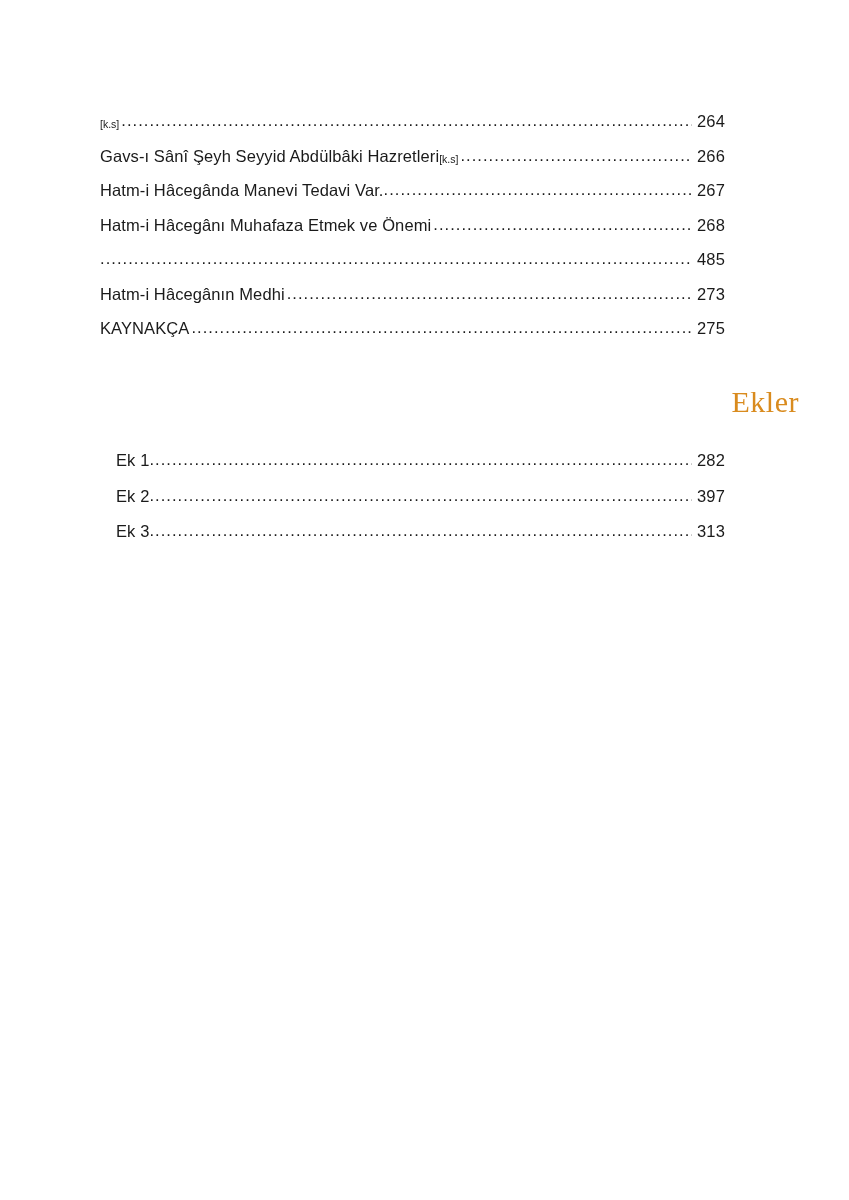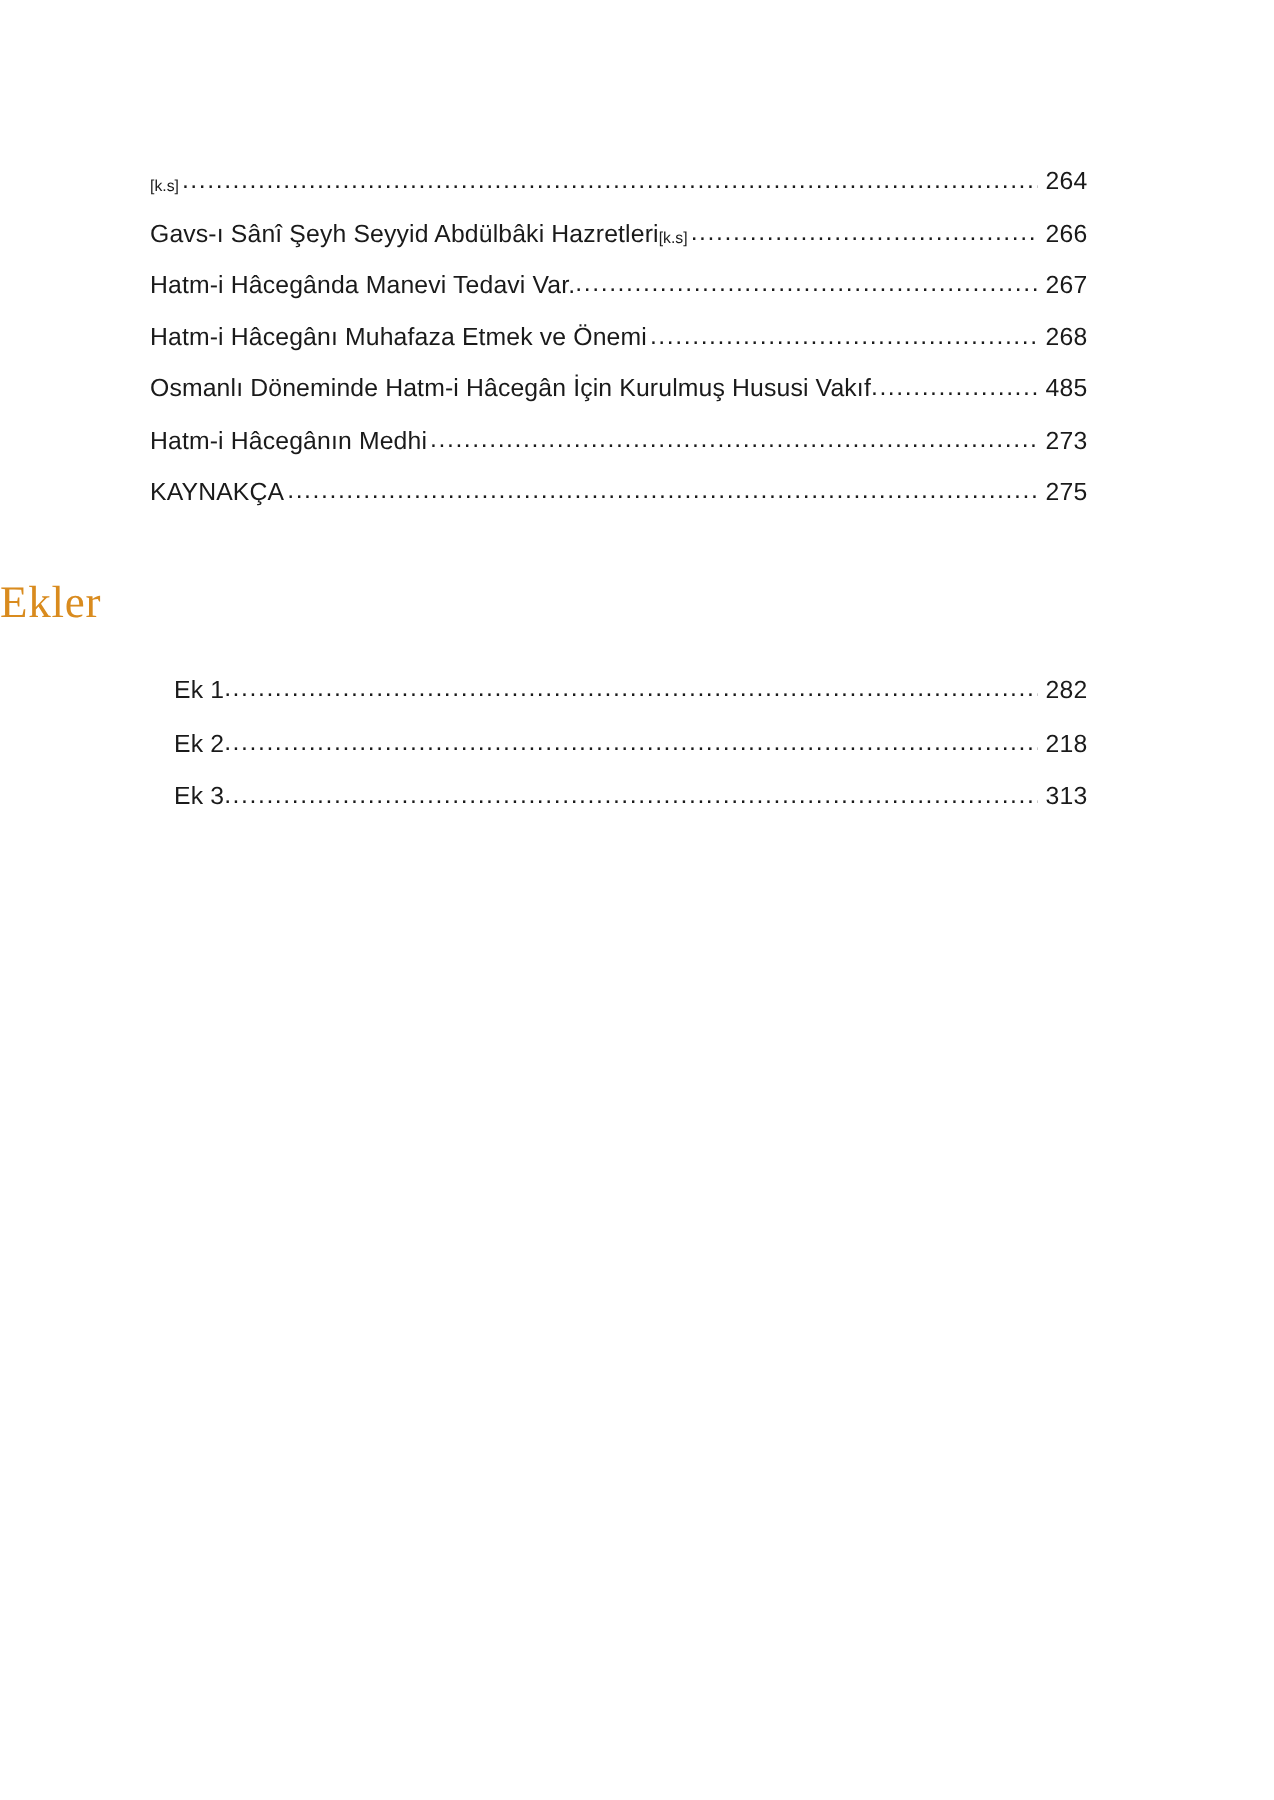--- a/index.html
+++ b/index.html
@@ -66,21 +66,21 @@
     letter-spacing: 0.2px;
   }
   .toc-entry.tight .toc-dots {
     margin-left: 0;
   }
   .section-heading {
     position: absolute;
     left: 0;
     top: 385px;
     width: 799px;
-    text-align: left;
+    text-align: right;
     font-family: "Liberation Serif", serif;
     font-size: 30px;
     color: #d98b1e;
     letter-spacing: 0.5px;
   }
   .toc-ekler {
     position: absolute;
     left: 100px;
     top: 452px;
     width: 628px;
@@ -118,21 +118,20 @@
     </div>
 
     <div class="toc-entry">
       <span class="toc-title">Hatm-i Hâcegânı Muhafaza Etmek ve Önemi</span>
       <span class="toc-sup"></span>
       <span class="toc-dots">.................................................................................................................................................................................</span>
       <span class="toc-page">268</span>
     </div>
 
     <div class="toc-entry tight">
-      <span class="toc-title">Osmanlı Döneminde Hatm-i Hâcegân İçin Kurulmuş Hususi Vakıf</span>
       <span class="toc-sup"></span>
       <span class="toc-dots">.................................................................................................................................................................................</span>
       <span class="toc-page">485</span>
     </div>
 
     <div class="toc-entry">
       <span class="toc-title">Hatm-i Hâcegânın Medhi</span>
       <span class="toc-sup"></span>
       <span class="toc-dots">.................................................................................................................................................................................</span>
       <span class="toc-page">273</span>
@@ -153,21 +152,21 @@
 
     <div class="toc-entry tight">
       <span class="toc-title">Ek 1</span>
       <span class="toc-dots">.................................................................................................................................................................................</span>
       <span class="toc-page">282</span>
     </div>
 
     <div class="toc-entry tight">
       <span class="toc-title">Ek 2</span>
       <span class="toc-dots">.................................................................................................................................................................................</span>
-      <span class="toc-page">218</span>
+      <span class="toc-page">397</span>
     </div>
 
     <div class="toc-entry tight">
       <span class="toc-title">Ek 3</span>
       <span class="toc-dots">.................................................................................................................................................................................</span>
       <span class="toc-page">313</span>
     </div>
 
   </div>
 

